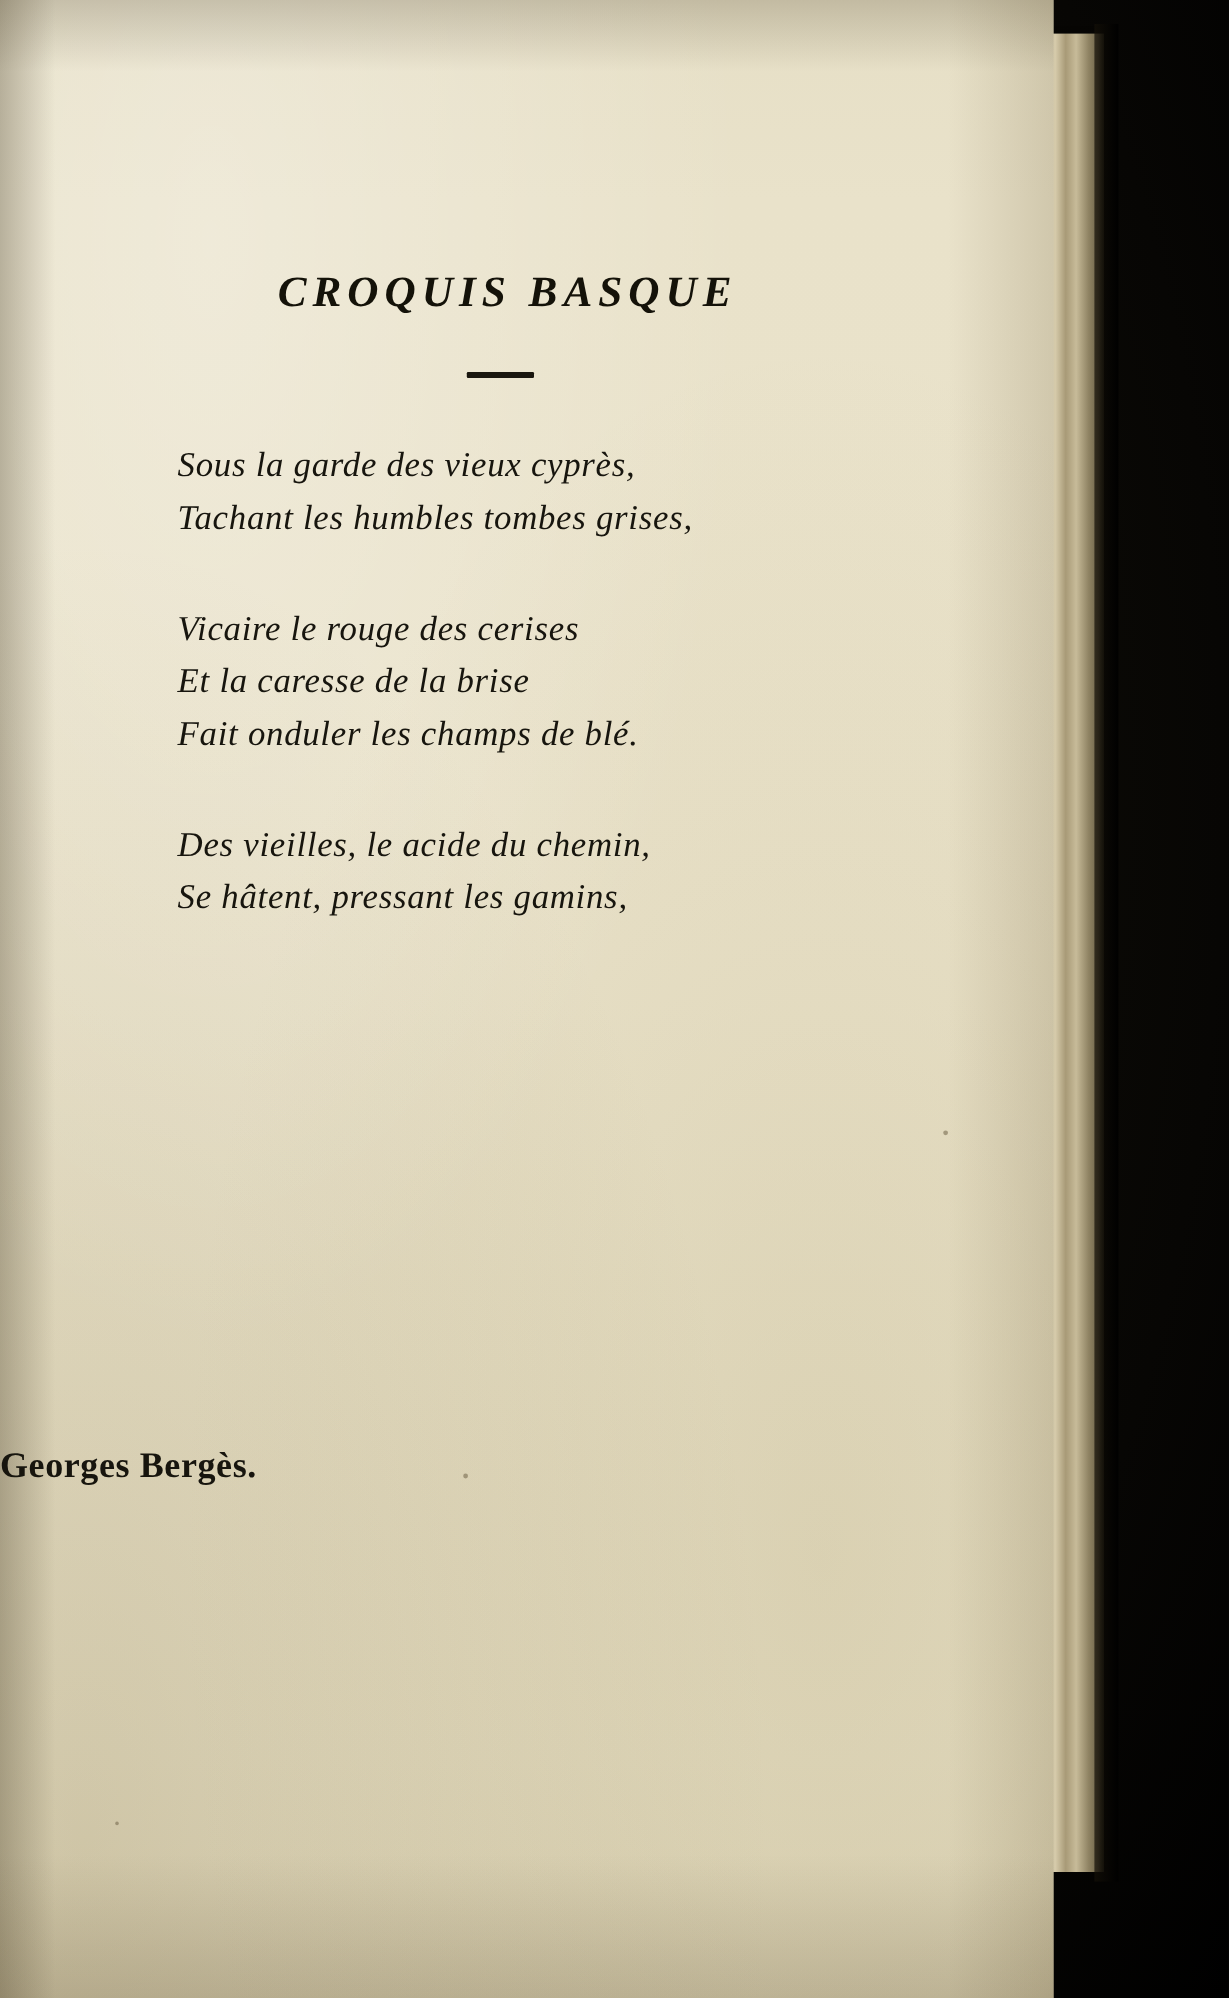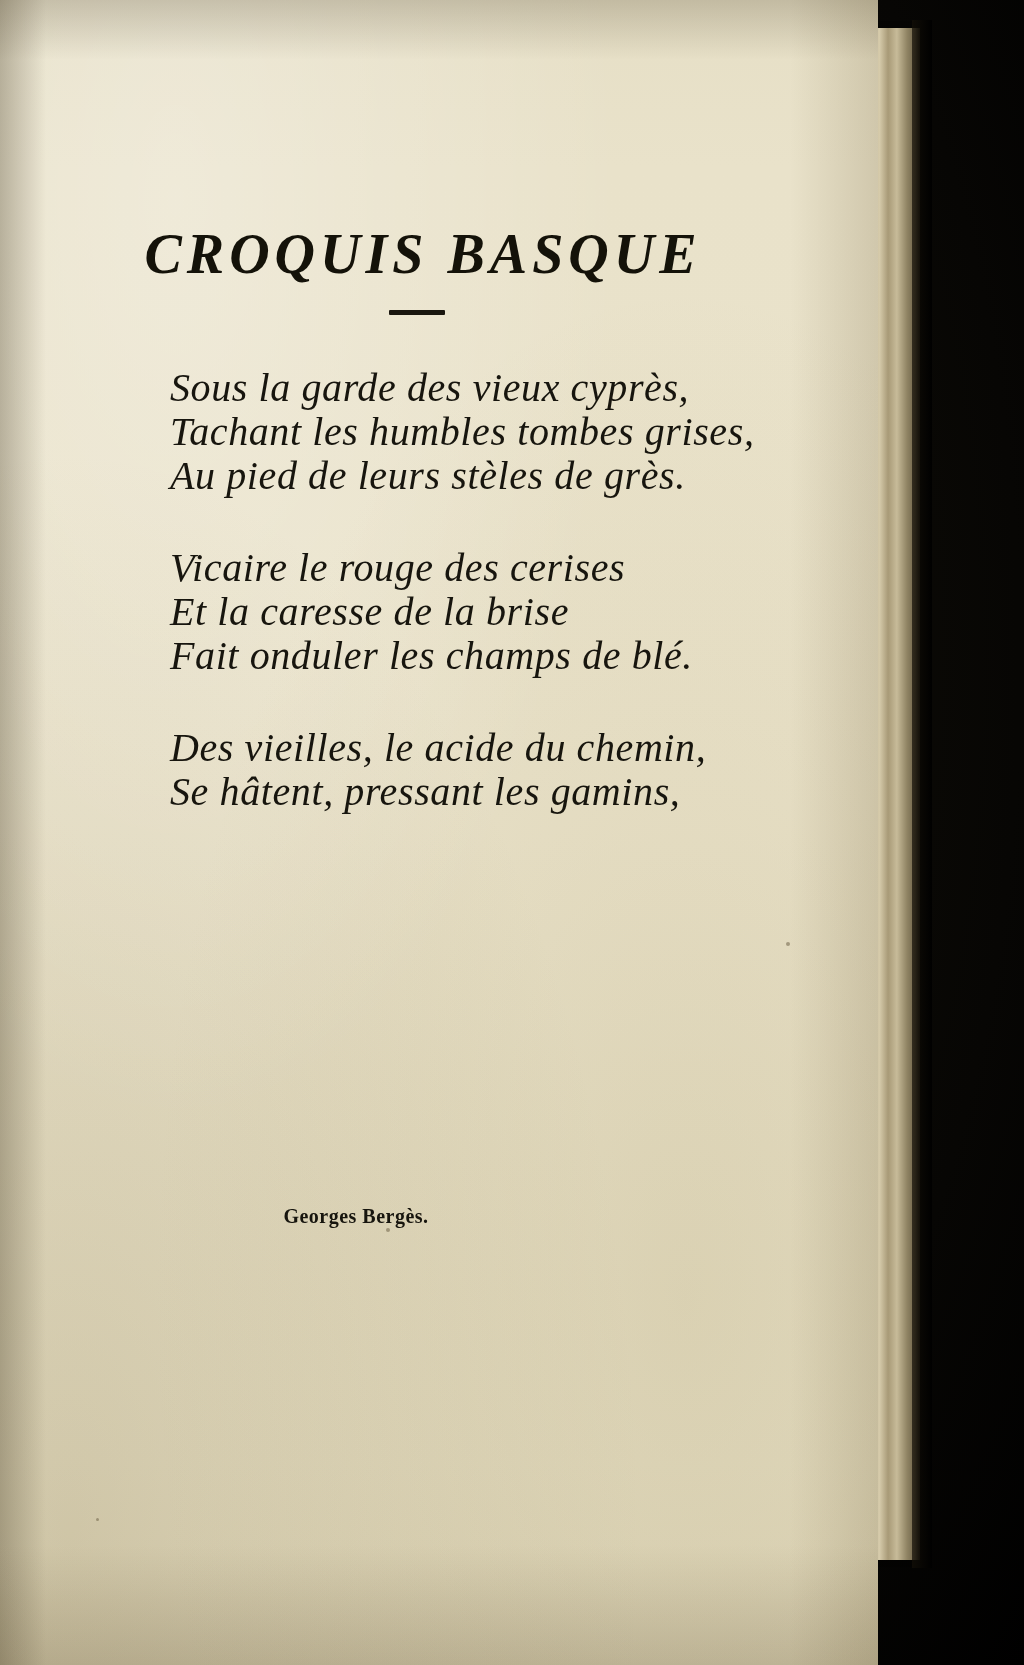--- a/index.html
+++ b/index.html
@@ -113,21 +113,21 @@
 
   .poem-title {
     position: absolute;
     top: 222px;
     left: 0;
     width: 840px;
     text-align: center;
     font-family: "Liberation Serif", serif;
     font-style: italic;
     font-weight: 700;
-    font-size: 56px;
+    font-size: 36px;
     letter-spacing: 5px;
     color: #141209;
     text-indent: 6px;
   }
 
   .title-rule {
     position: absolute;
     top: 310px;
     left: 389px;
     width: 56px;
@@ -143,36 +143,35 @@
     width: 660px;
   }
 
   .stanza {
     margin: 0 0 48px 0;
   }
 
   .line {
     font-family: "Liberation Serif", serif;
     font-style: italic;
-    font-size: 40px;
+    font-size: 29px;
     line-height: 44px;
     letter-spacing: 0.6px;
     color: #17150e;
     white-space: pre;
-    margin-left: 22px;
   }
 
   .signature {
     position: absolute;
     top: 1205px;
     left: 0;
     width: 712px;
-    text-align: center;
-    font-family: "Liberation Serif", serif;
-    font-size: 20px;
+    text-align: left;
+    font-family: "Liberation Serif", serif;
+    font-size: 30px;
     font-weight: 600;
     letter-spacing: 0.5px;
     color: #17150e;
   }
 
   
   .speck {
     position: absolute;
     background: #6f6347;
     border-radius: 50%;
@@ -205,21 +204,20 @@
 
       <div class="poem-title">CROQUIS BASQUE</div>
 
       <div class="title-rule"></div>
 
       <div class="stanzas">
 
         <div class="stanza">
           <div class="line">Sous la garde des vieux cyprès,</div>
           <div class="line">Tachant les humbles tombes grises,</div>
-          <div class="line">Au pied de leurs stèles de grès.</div>
         </div>
 
         <div class="stanza">
           <div class="line">Vicaire le rouge des cerises</div>
           <div class="line">Et la caresse de la brise</div>
           <div class="line">Fait onduler les champs de blé.</div>
         </div>
 
         <div class="stanza">
           <div class="line">Des vieilles, le acide du chemin,</div>

